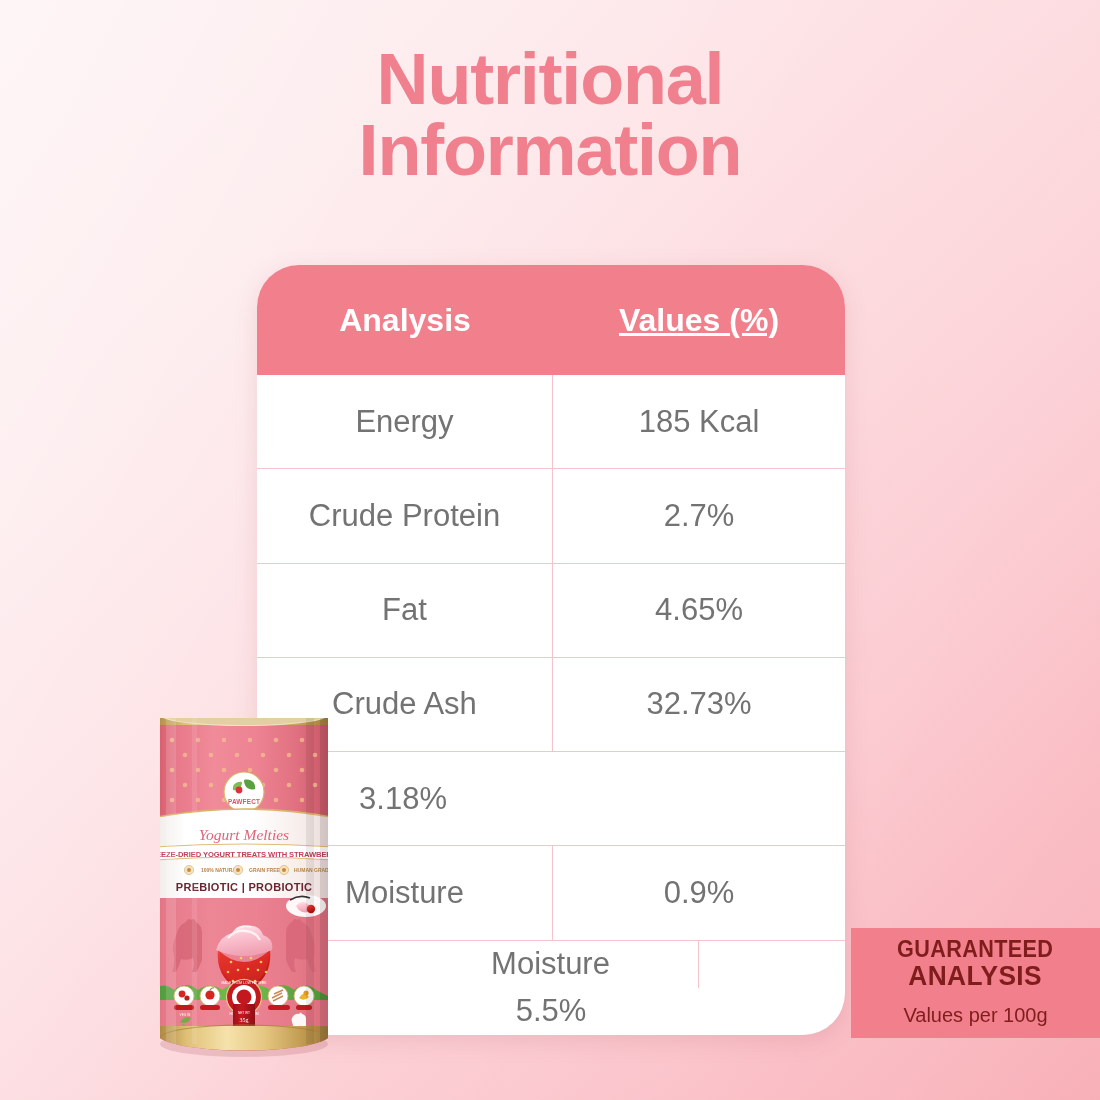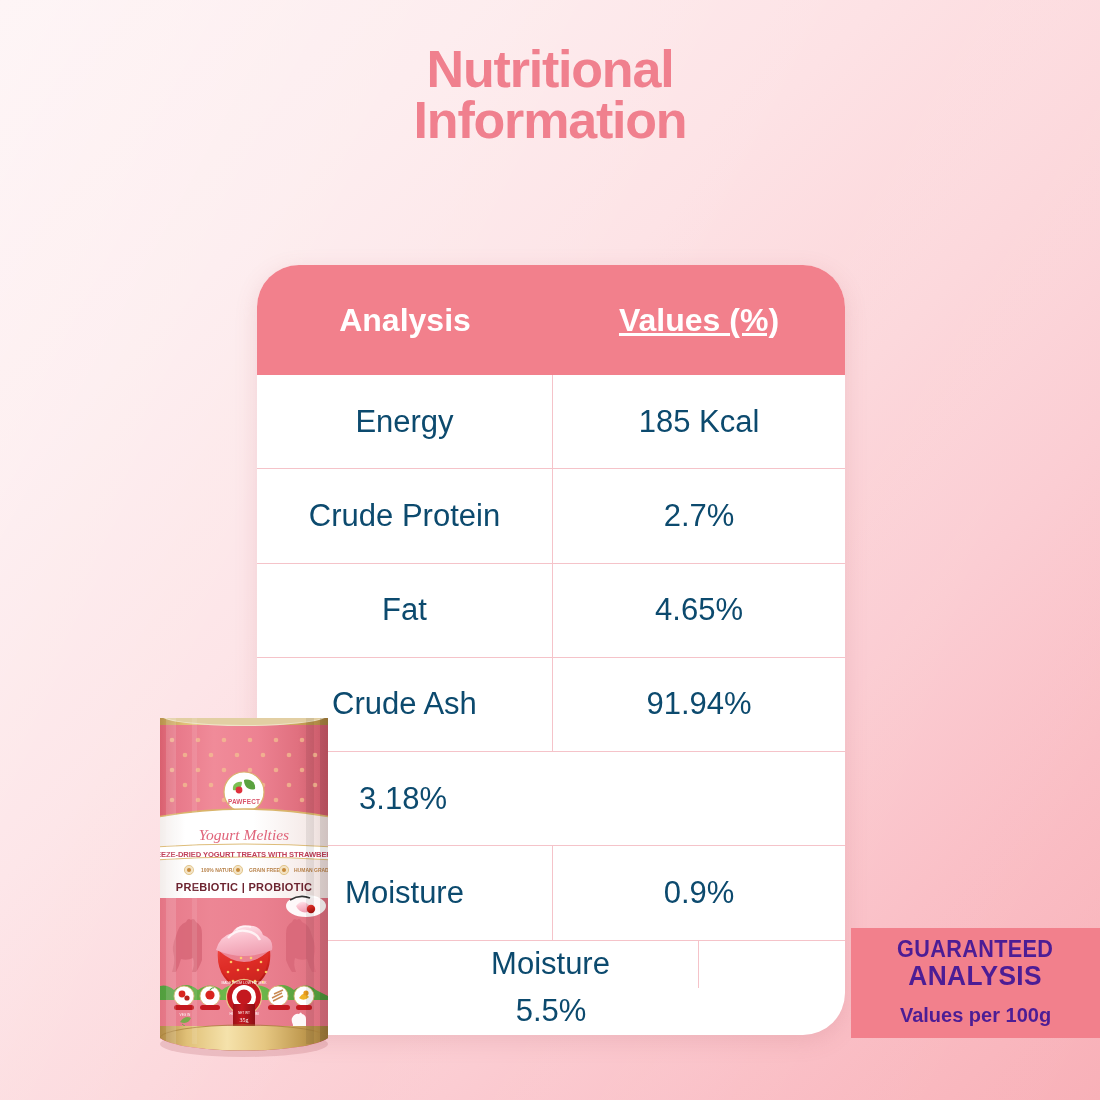--- a/index.html
+++ b/index.html
@@ -31,50 +31,50 @@
        rgba(255,255,255,0.0) 52%,
        rgba(255,255,255,0.05) 74%,
        rgba(255,255,255,0.0) 100%);
   }
 
   
   .title {
     position:absolute; left:0; right:0; top:44px;
     text-align:center;
     color:#f0808e;
-    font-size:52px;
+    font-size:72px;
     font-weight:bold;
     line-height:0.99;
     letter-spacing:-1.2px;
   }
   .title .l2 { display:block;text-align:center; }
 
   
   .badge {
     position:absolute;
     left:851px; top:928px; width:249px; height:110px;
     background:#f2808c;
-    color:#4c1d95;
+    color:#7f1d1d;
     display:flex; flex-direction:column;
     align-items:center; justify-content:center;
     text-align:left;
     z-index:6;
   }
   .badge .b1 {
     font-size:23px; font-weight:bold;
     letter-spacing:0.4px; line-height:1.0;
     transform:scaleX(0.94);
   }
   .badge .b2 {
     font-size:28px; font-weight:bold;
     letter-spacing:0.4px; line-height:1.05;
     transform:scaleX(0.94);
   }
   .badge .b3 {
-    font-size:20px; font-weight:bold;
+    font-size:20px; font-weight:normal;
     line-height:1.3; margin-top:12px;
   }
 
   
   .card {
     position:absolute;
     left:257px; top:265px;
     width:588px; height:770px;
     background:#ffffff;
     border-radius:42px;
@@ -96,21 +96,21 @@
   .th.c2 { width:292px;text-decoration:underline; }
 
   .tbody { height:660px; }
   .trow {
     height:94.28px;
     display:flex; align-items:center;
     border-bottom:1.4px solid #f5c3c9;
   }
   .trow:last-child { border-bottom:none;flex-direction:column; }
   .td {
-    color:#0c4a6e;
+    color:#737373;
     font-size:31px;
     text-align:center;
     white-space:nowrap;
   }
   .td.c1 { width:296px; border-right:1.4px solid #f5c3c9; height:100%;
            display:flex; align-items:center; justify-content:center; }
   .td.c2 { width:292px; height:100%;
            display:flex; align-items:center; justify-content:center; }
 
   
@@ -157,21 +157,21 @@
       <div class="td c2">2.7%</div>
     </div>
 
     <div class="trow">
       <div class="td c1">Fat</div>
       <div class="td c2">4.65%</div>
     </div>
 
     <div class="trow">
       <div class="td c1">Crude Ash</div>
-      <div class="td c2">91.94%</div>
+      <div class="td c2">32.73%</div>
     </div>
 
     <div class="trow">
       <div class="td c2">3.18%</div>
     </div>
 
     <div class="trow">
       <div class="td c1">Moisture</div>
       <div class="td c2">0.9%</div>
     </div>

